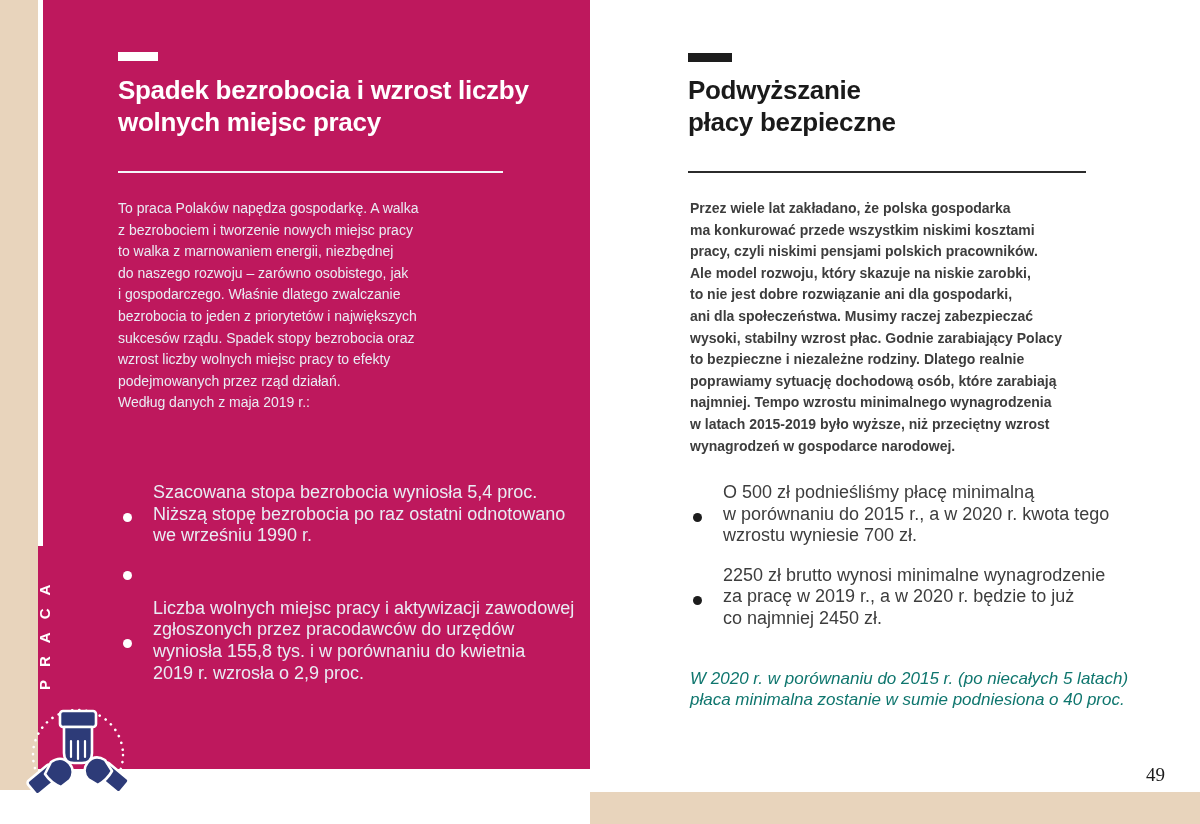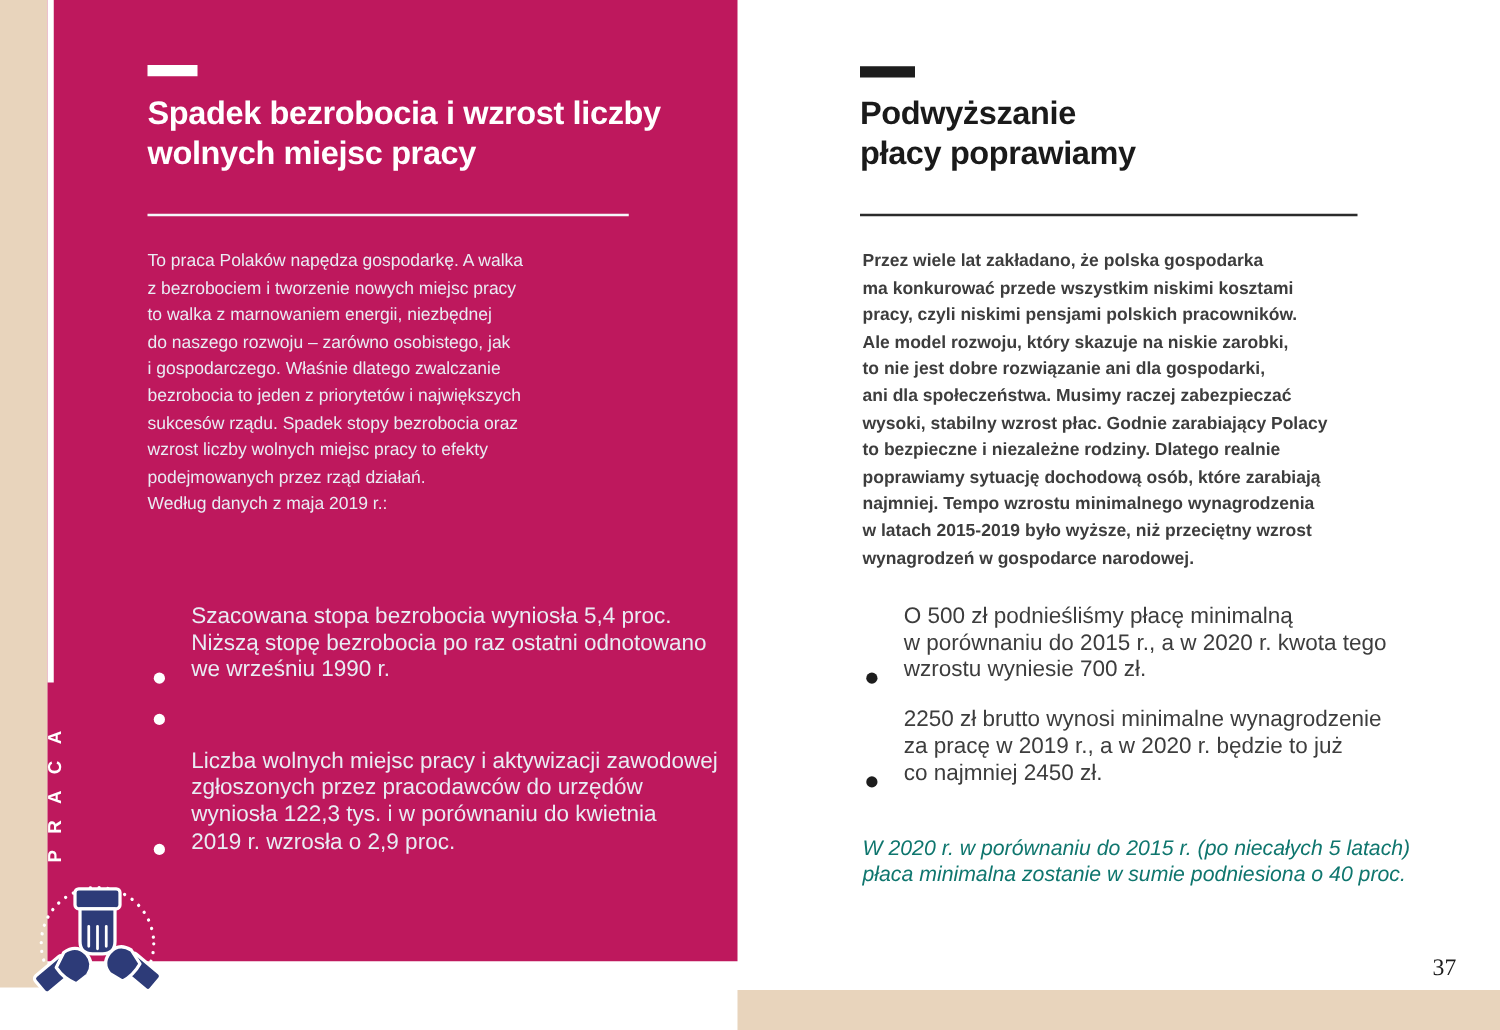--- a/index.html
+++ b/index.html
@@ -22,21 +22,21 @@
   .heading-right { left:688px; top:74px; color:#1a1a1a; }
   .rule { position:absolute; height:2px; }
   .rule-left  { left:80px;  top:171px; width:385px; background:#f5f6fa; }
   .rule-right { left:688px; top:171px; width:398px; background:#2b2b2b; }
   .intro { position:absolute; font-size:14px; line-height:21.6px; white-space:pre-line; margin:0; }
   .intro-left  { left:80px;  top:198px; color:#e9ecf4; }
   .intro-right { left:690px; top:198px; color:#3d3d3d;font-weight:bold; }
   ul.bullets { position:absolute; list-style:none; margin:0; padding:0; }
   .bullets-left  { left:85px;  top:482px; width:480px; }
   .bullets-right { left:693px; top:482px; width:470px; }
-  ul.bullets li { display:flex; align-items:flex-end; margin:0 0 18px 0; }
+  ul.bullets li { display:flex; align-items:center; margin:0 0 18px 0; }
   .dot { flex:0 0 auto; width:9px; height:9px; border-radius:50%; margin-top:6px; }
   .dot-white { background:#ffffff; }
   .dot-dark  { background:#1d1d1d; }
   .btext { margin-left:21px; font-size:18px; line-height:21.6px; white-space:pre-line; }
   .bullets-left  .btext { color:#e9ecf4; }
   .bullets-right .btext { color:#3d3d3d; }
   .footnote { position:absolute; left:690px; top:668px; margin:0; font-style:italic;
               font-size:17px; line-height:21px; color:#0f766e; white-space:pre-line; }
   .vlabel { position:absolute; left:36px; top:690px; width:135px;
             transform:rotate(-90deg); transform-origin:0 0;
@@ -74,21 +74,21 @@
 Niższą stopę bezrobocia po raz ostatni odnotowano
 we wrześniu 1990 r.</span>
       </li>
       <li>
         <span class="dot dot-white"></span>
       </li>
       <li>
         <span class="dot dot-white"></span>
         <span class="btext">Liczba wolnych miejsc pracy i aktywizacji zawodowej
 zgłoszonych przez pracodawców do urzędów
-wyniosła 122,3 tys. i w porównaniu do kwietnia
+wyniosła 155,8 tys. i w porównaniu do kwietnia
 2019 r. wzrosła o 2,9 proc.</span>
       </li>
     </ul>
   </section>
 
   <div class="white-edge-rule"></div>
 
   <div class="vlabel">PRACA</div>
 
   <div class="icon-wrap">
@@ -104,21 +104,21 @@
       </g>
       <g stroke="#ffffff" stroke-width="2.2" fill="none" stroke-linecap="round">
         <path d="M45 36 v16 M52 36 v18 M59 36 v16"></path>
       </g>
     </svg>
   </div>
 
   <section>
     <div class="accent-dash dash-right"></div>
     <h2 class="heading-right">Podwyższanie
-płacy poprawiamy</h2>
+płacy bezpieczne</h2>
     <div class="rule rule-right"></div>
     <p class="intro intro-right">Przez wiele lat zakładano, że polska gospodarka
 ma konkurować przede wszystkim niskimi kosztami
 pracy, czyli niskimi pensjami polskich pracowników.
 Ale model rozwoju, który skazuje na niskie zarobki,
 to nie jest dobre rozwiązanie ani dla gospodarki,
 ani dla społeczeństwa. Musimy raczej zabezpieczać
 wysoki, stabilny wzrost płac. Godnie zarabiający Polacy
 to bezpieczne i niezależne rodziny. Dlatego realnie
 poprawiamy sytuację dochodową osób, które zarabiają
@@ -136,17 +136,17 @@
         <span class="dot dot-dark"></span>
         <span class="btext">2250 zł brutto wynosi minimalne wynagrodzenie
 za pracę w 2019 r., a w 2020 r. będzie to już
 co najmniej 2450 zł.</span>
       </li>
     </ul>
     <p class="footnote">W 2020 r. w porównaniu do 2015 r. (po niecałych 5 latach)
 płaca minimalna zostanie w sumie podniesiona o 40 proc.</p>
   </section>
 
-  <div class="pagenum">37</div>
+  <div class="pagenum">49</div>
 
   <div class="bottom-beige"></div>
 
 </div>
 
 </body></html>

